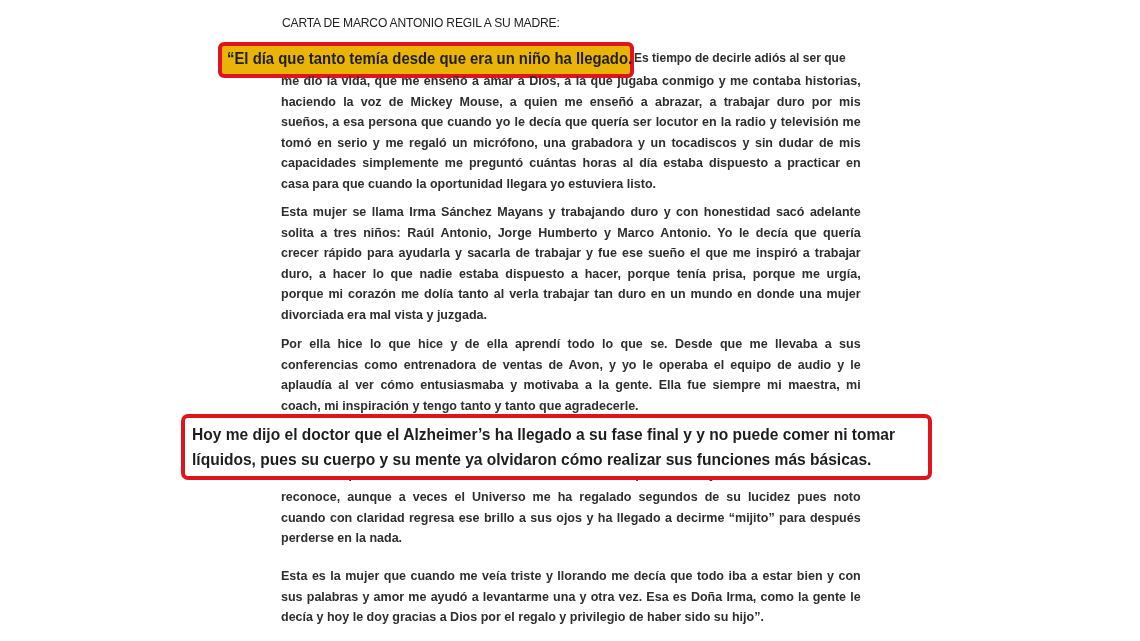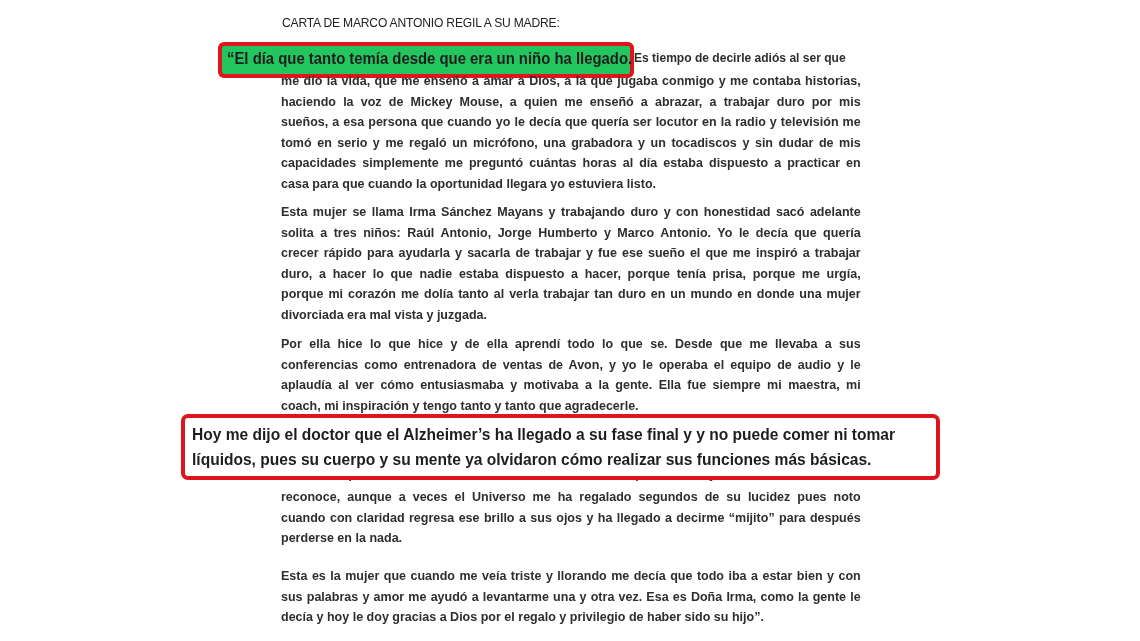--- a/index.html
+++ b/index.html
@@ -20,37 +20,37 @@
     position:absolute; left:281px; width:620px;
     font-size:13.4px; line-height:20.6px; font-weight:bold;
     text-align:justify; color:#2e2e2e;
     transform:scaleX(0.935); transform-origin:left top;
     margin:0;
   }
   .para .line { display:block; text-align:justify; text-align-last:justify; white-space:nowrap; }
   .para .line.last { text-align-last:left; }
   .hl1 {
     position:absolute; left:218px; top:42px; width:408px; height:28px;
-    border:4px solid #e0141c; border-radius:6px; background:#22c55e;
+    border:4px solid #e0141c; border-radius:6px; background:#eab308;
     box-sizing:content-box;
   }
   .hl1 span {
     position:absolute; left:5px; top:4px; white-space:nowrap;
     font-size:16px; font-weight:bold; color:#1e1e1e;
     transform:scaleX(0.93); transform-origin:left top;
   }
   .rest1 {
     position:absolute; left:634px; top:50px; white-space:nowrap;
     font-size:13.4px; font-weight:bold; color:#2e2e2e;
     transform:scaleX(0.9); transform-origin:left top;
   }
   .hl2 {
     position:absolute; left:181px; top:414px; width:743px; height:58px;
     border:4px solid #e0141c; border-radius:7px; background:#fff;
-    box-sizing:content-box; z-index:3;padding-left:8px;
+    box-sizing:content-box; z-index:3;
   }
   .hl2 .l {
     position:absolute; left:7px; white-space:nowrap;
     font-size:17.2px; font-weight:bold; color:#1e1e1e;
     transform:scaleX(0.905); transform-origin:left top;
   }
   .hidden-line {
     position:absolute; left:281px; top:466px; white-space:nowrap;
     font-size:13.4px; font-weight:bold; color:#2e2e2e; z-index:1;
     transform:scaleX(0.935); transform-origin:left top;

